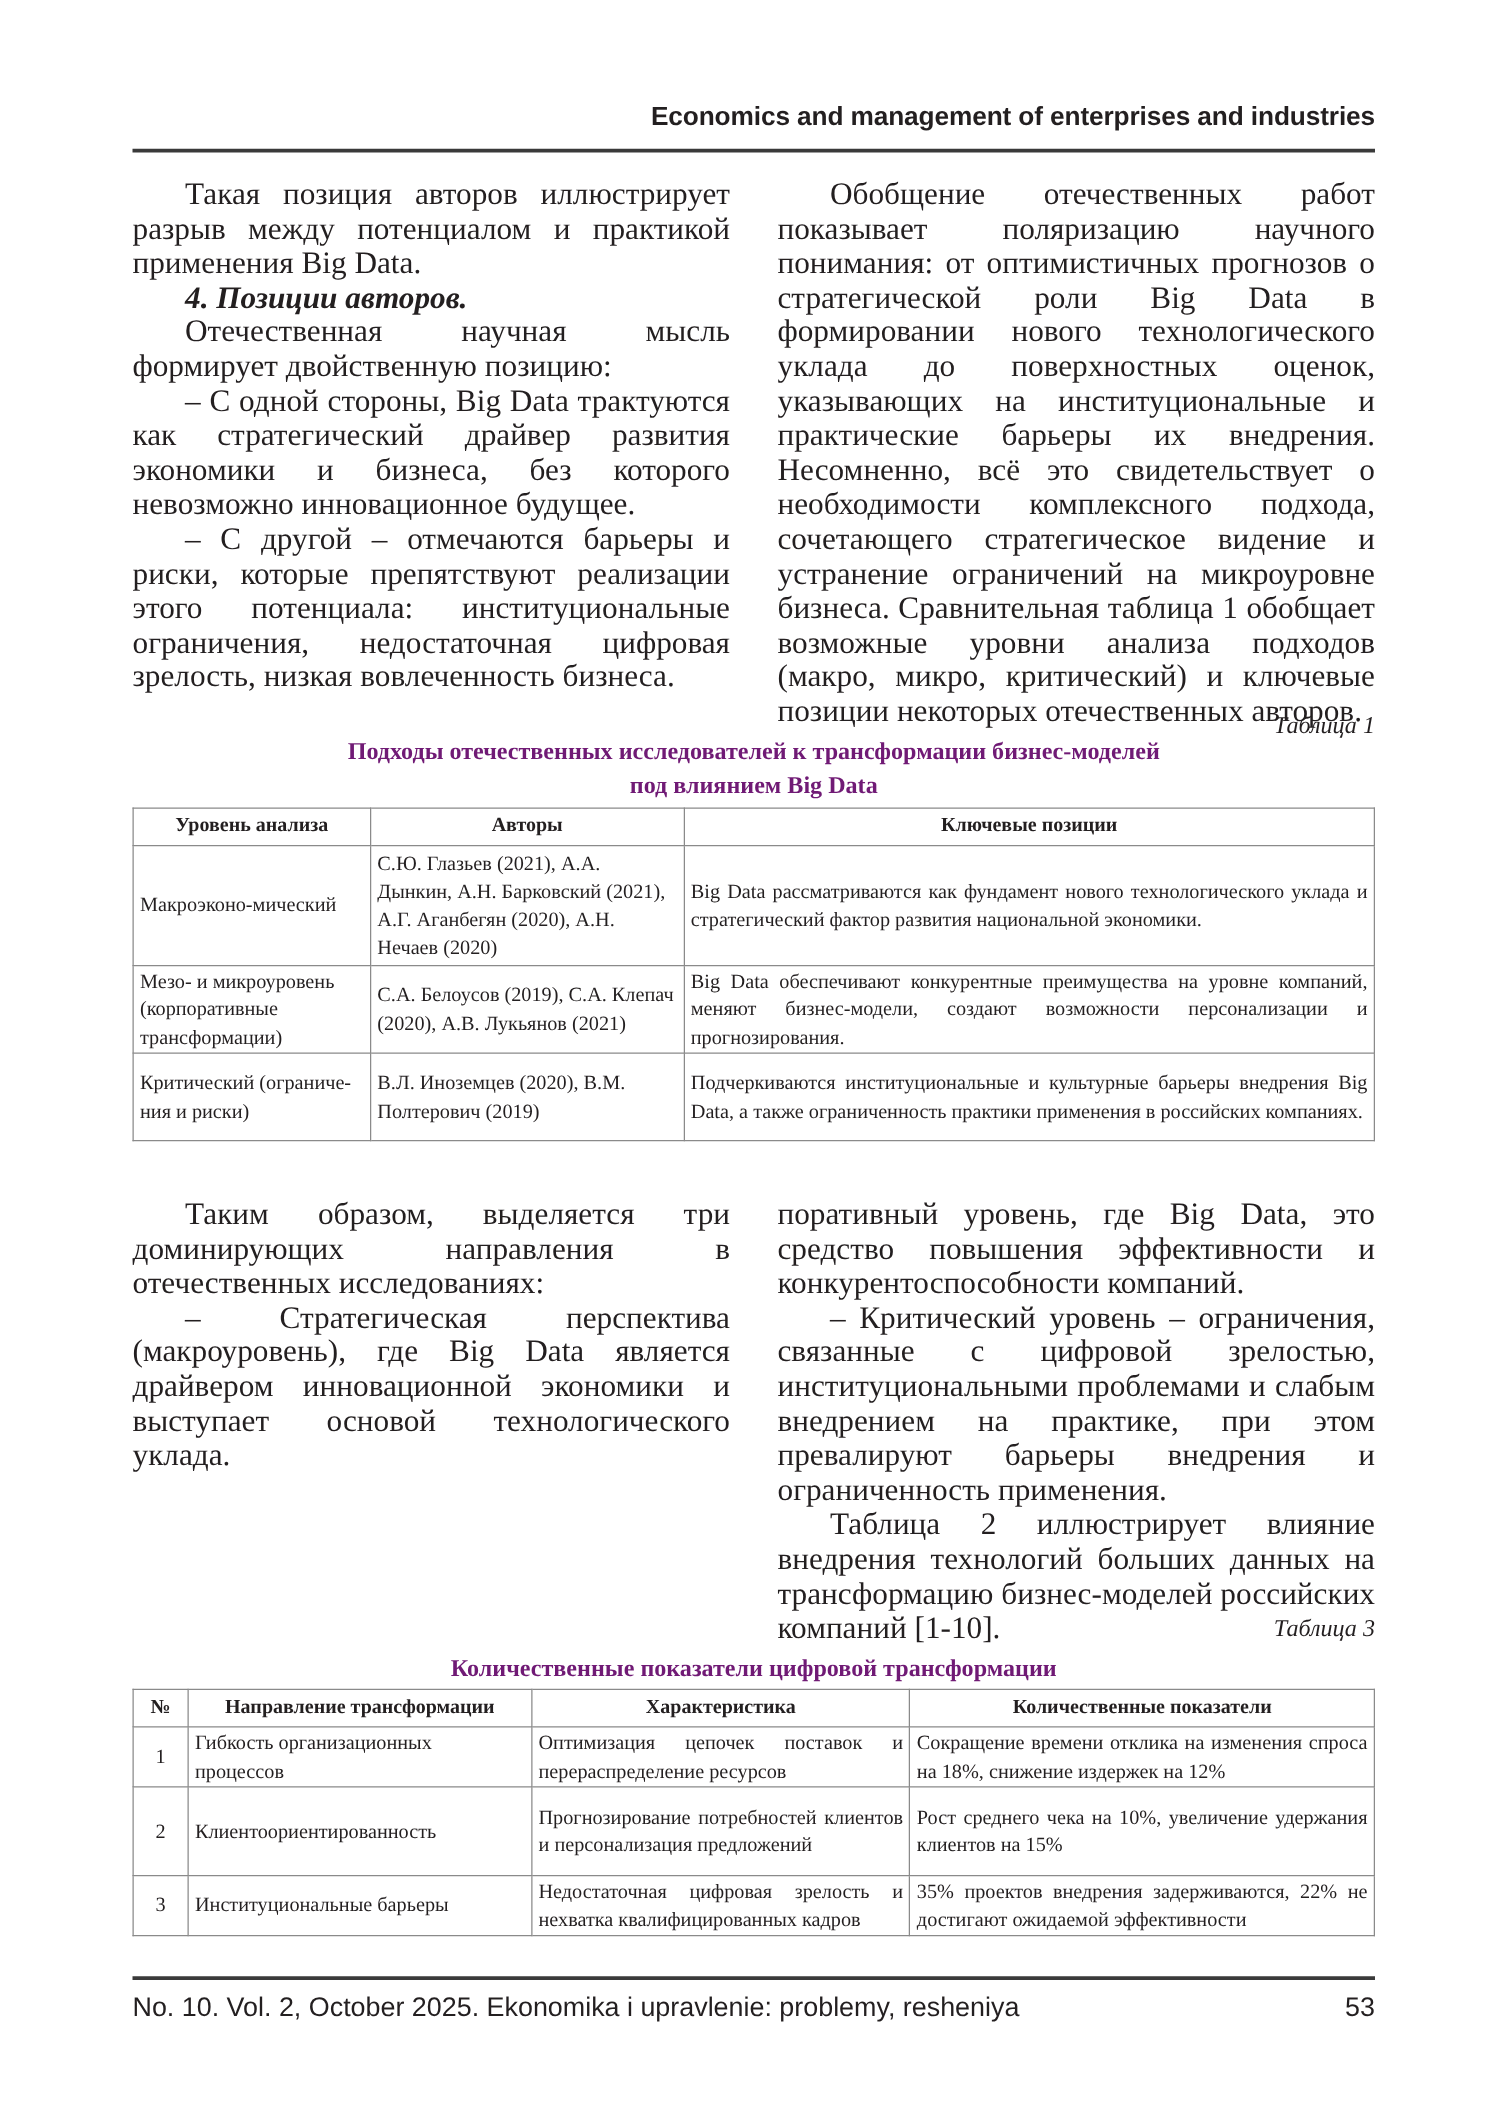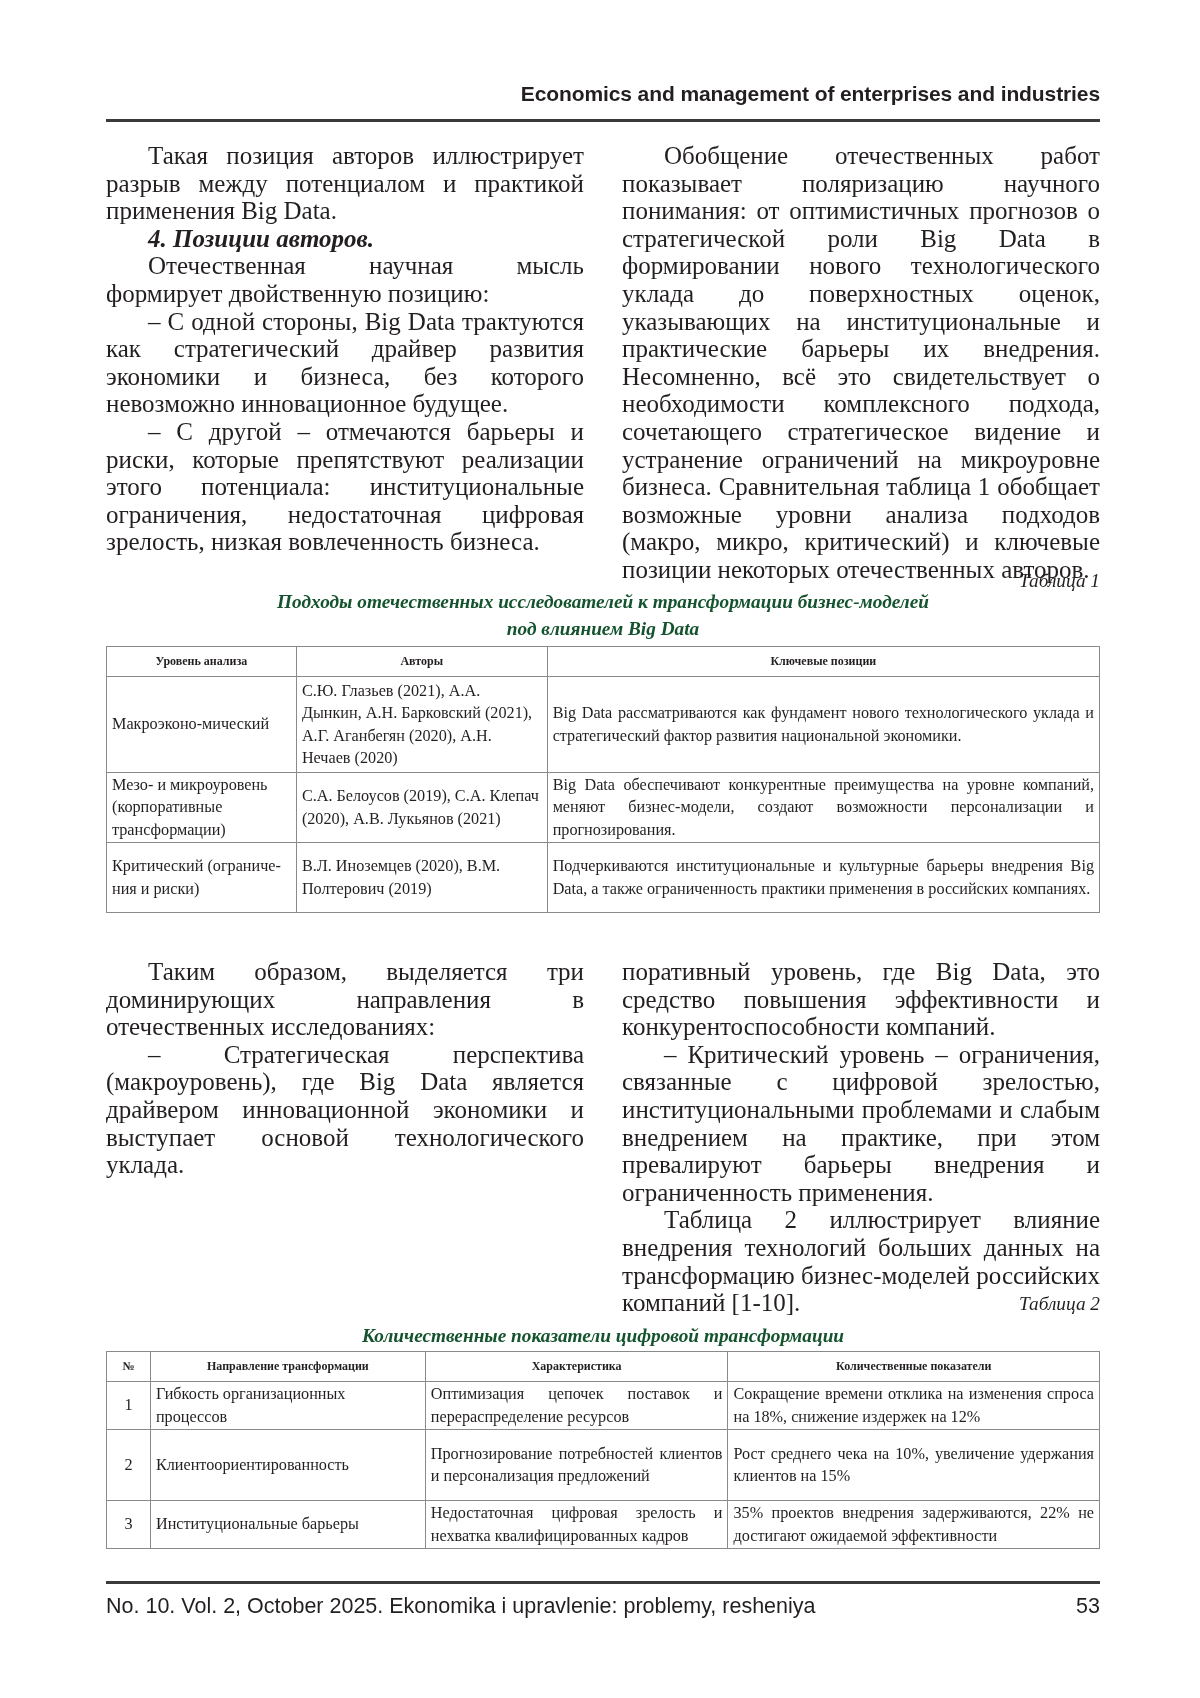--- a/index.html
+++ b/index.html
@@ -25,28 +25,28 @@
   .col-left-a { left: 106px; top: 142px; }
   .col-right-a { left: 622px; top: 142px; }
   .col-left-b { left: 106px; top: 958px; }
   .col-right-b { left: 622px; top: 958px; }
 
   .table-label {
     position: absolute; right: 100px; font-style: italic; font-size: 19.3px; color: #231f20;
   }
   .table-title {
     position: absolute; left: 106px; width: 994px; text-align: center;
-    font-weight: bold; font-size: 19.3px; line-height: 27px; color: #14532d; font-style: italic;
+    font-weight: bold; font-size: 19.3px; line-height: 27px; color: #701a75;
   }
   table.data {
     position: absolute; left: 106px; width: 994px; border-collapse: collapse;
     font-size: 16.2px; line-height: 22.3px; color: #231f20;
   }
   table.data th, table.data td { border: 1.3px solid #8a8a8a; padding: 1px 5px; vertical-align: middle; }
-  table.data th { font-weight: bold; font-size: 12px; text-align: center; height: 30px; }
+  table.data th { font-weight: bold; font-size: 16px; text-align: center; height: 30px; }
   table.data td.just { text-align: justify; }
   table.data td.center { text-align: center; }
   .t1 { top: 646px; }
   .t2 { top: 1351px; }
 
   .rule-bottom {
     position: absolute; left: 106px; top: 1581px; width: 994px; height: 2.5px; background: #3a3a3a;
   }
   .footer-text {
     position: absolute; left: 106px; top: 1594px; font-family: "Liberation Sans", sans-serif;
@@ -117,21 +117,21 @@
   <p>Таким образом, выделяется три доминирующих направления в отечественных исследованиях:</p>
   <p>– Стратегическая перспектива (макроуровень), где Big Data является драйвером инновационной экономики и выступает основой технологического уклада.</p>
 </div>
 
 <div class="col col-right-b">
   <p class="noindent">поративный уровень, где Big Data, это средство повышения эффективности и конкурентоспособности компаний.</p>
   <p>– Критический уровень – ограничения, связанные с цифровой зрелостью, институциональными проблемами и слабым внедрением на практике, при этом превалируют барьеры внедрения и ограниченность применения.</p>
   <p>Таблица 2 иллюстрирует влияние внедрения технологий больших данных на трансформацию бизнес-моделей российских компаний [1-10].</p>
 </div>
 
-<div class="table-label" style="top:1293px;">Таблица 2</div>
+<div class="table-label" style="top:1293px;">Таблица 3</div>
 <div class="table-title" style="top:1322px;">Количественные показатели цифровой трансформации</div>
 
 <table class="data t2">
   <colgroup>
     <col style="width:44px">
       <col style="width:275px">
       <col style="width:303px">
       <col style="width:372px">
   </colgroup>
   <thead>

